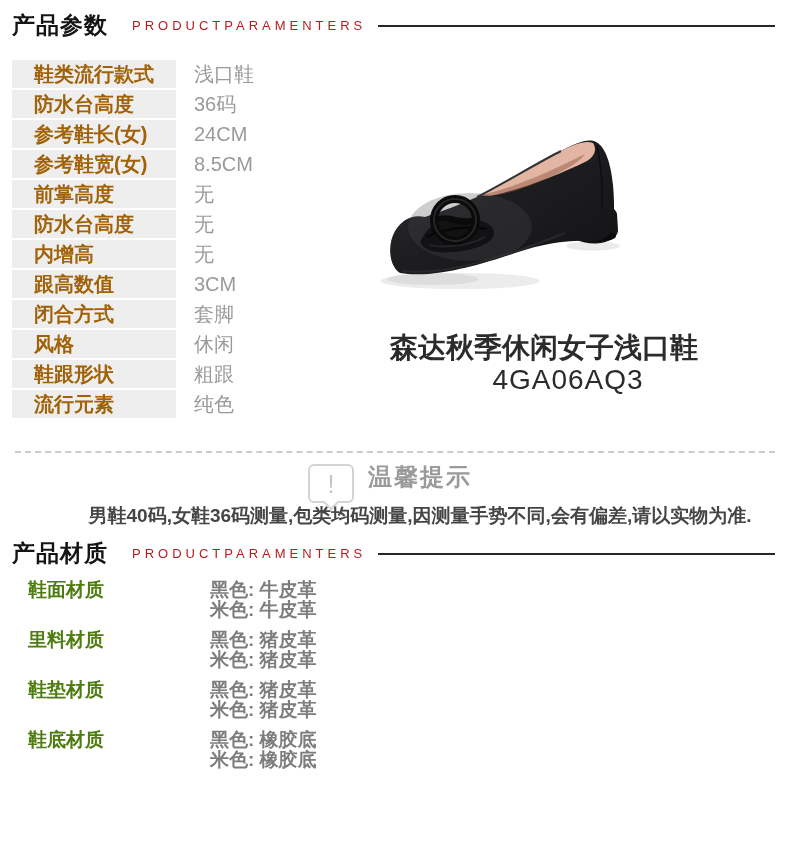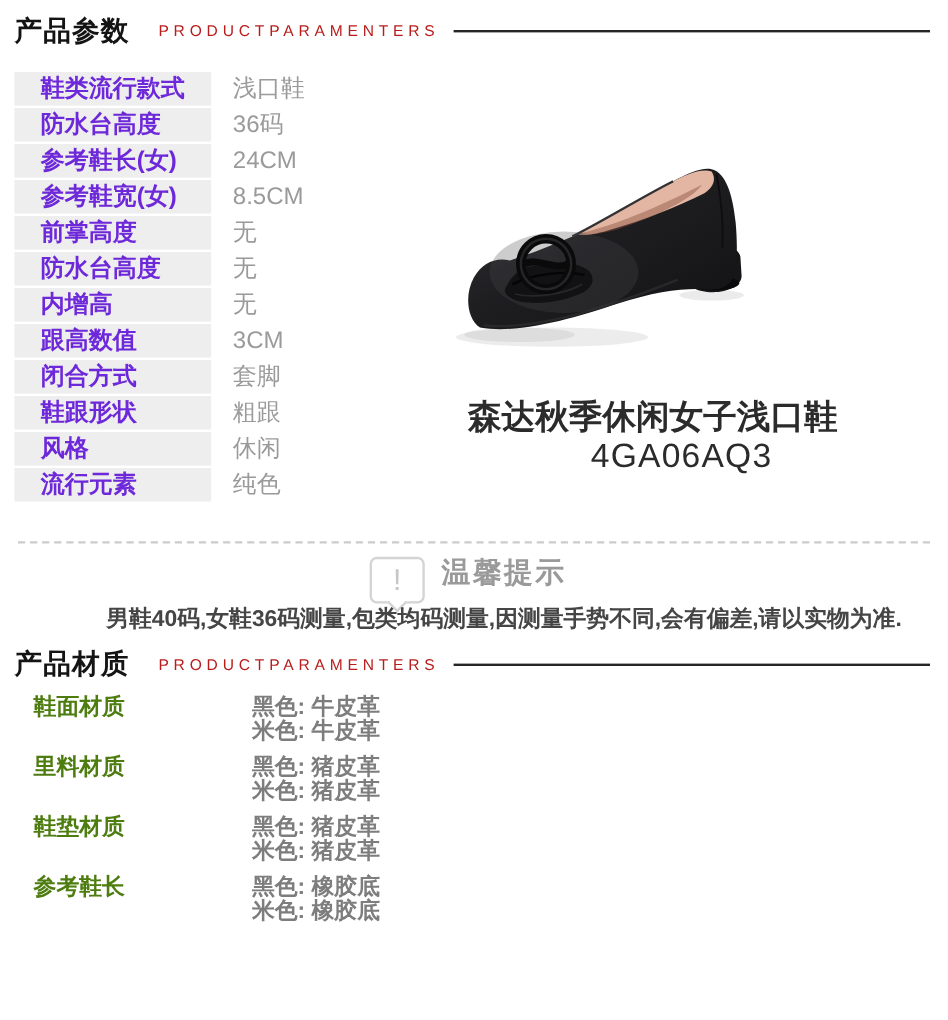--- a/index.html
+++ b/index.html
@@ -12,21 +12,21 @@
   .sec-header { position:absolute; left:12px; right:15px; display:flex; align-items:center; }
   .sec-header .cn { font-size:23px; font-weight:700; color:#141414; letter-spacing:1px; white-space:nowrap;font-family:Liberation Mono, monospace; }
   .sec-header .en { margin-left:24px; font-size:13px; color:#b91c1c; letter-spacing:4px; white-space:nowrap; }
   .sec-header .rule { flex:1; margin-left:12px; border-top:2px solid #262626; height:0; }
   .header-1 { top:10px; }
   .header-2 { top:538px; }
   
   .param-table { position:absolute; top:60px; left:12px; width:360px; }
   .param-row { display:flex; height:28px; margin-bottom:2px; }
   .param-label {
-    width:164px; background:#eeeeee; color:#6d28d9; font-weight:700;
+    width:164px; background:#eeeeee; color:#a16207; font-weight:700;
     font-size:20px; line-height:28px; padding-left:22px; white-space:nowrap;
   }
   .param-value { margin-left:18px; color:#9a9a9a; font-size:20px; line-height:29px; white-space:nowrap; }
   
   .shoe-wrap { position:absolute; top:125px; left:375px; width:255px; height:175px; }
   .prod-name { position:absolute; top:329px; left:390px; width:292px; text-align:center;
     font-size:28px; font-weight:600; color:#2b2b2b; white-space:nowrap; }
   .prod-code { position:absolute; top:364px; left:422px; width:292px; text-align:center;
     font-size:28px; font-weight:500; color:#2b2b2b; letter-spacing:1px; }
   
@@ -89,26 +89,26 @@
     </div>
     <div class="param-row">
       <div class="param-label">跟高数值</div>
       <div class="param-value">3CM</div>
     </div>
     <div class="param-row">
       <div class="param-label">闭合方式</div>
       <div class="param-value">套脚</div>
     </div>
     <div class="param-row">
+      <div class="param-label">风格</div>
+      <div class="param-value">休闲</div>
+    </div>
+    <div class="param-row">
       <div class="param-label">鞋跟形状</div>
       <div class="param-value">粗跟</div>
-    </div>
-    <div class="param-row">
-      <div class="param-label">风格</div>
-      <div class="param-value">休闲</div>
     </div>
     <div class="param-row">
       <div class="param-label">流行元素</div>
       <div class="param-value">纯色</div>
     </div>
   </div>
 
   <div class="shoe-wrap">
     <svg width="255" height="175" viewBox="0 0 255 175">
       <defs>
@@ -199,21 +199,21 @@
       </div>
     </div>
     <div class="mat-row">
       <div class="mat-label">鞋垫材质</div>
       <div class="mat-values">
         <div>黑色: 猪皮革</div>
         <div>米色: 猪皮革</div>
       </div>
     </div>
     <div class="mat-row">
-      <div class="mat-label">参考鞋长</div>
+      <div class="mat-label">鞋底材质</div>
       <div class="mat-values">
         <div>黑色: 橡胶底</div>
         <div>米色: 橡胶底</div>
       </div>
     </div>
   </div>
 
 </div>
 
 </body></html>

